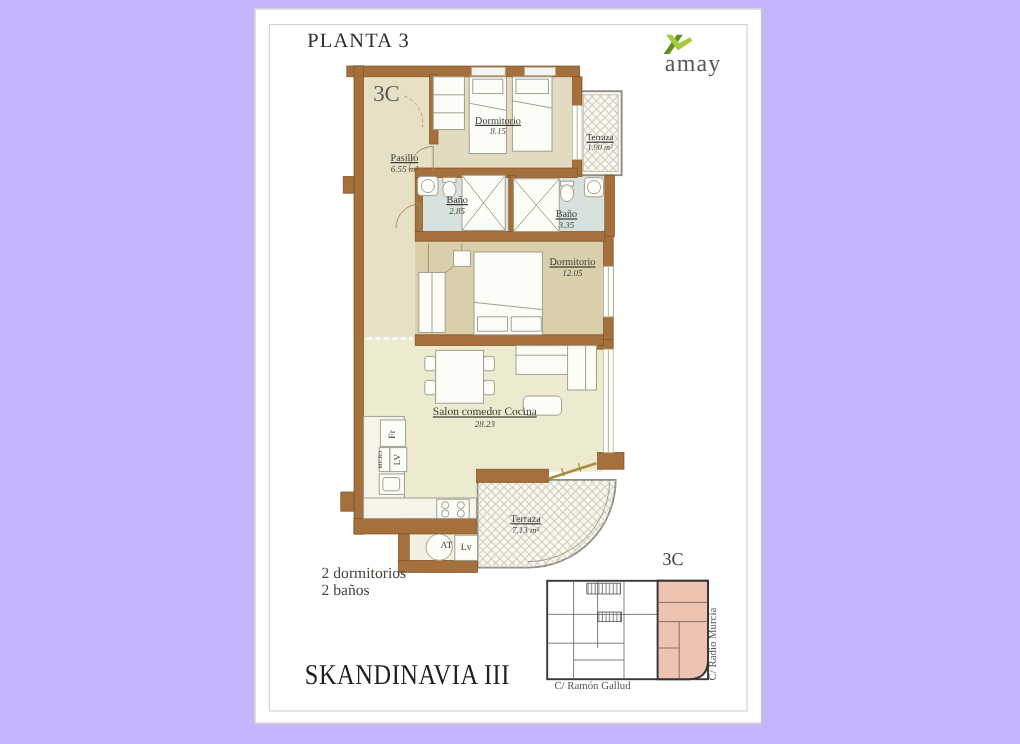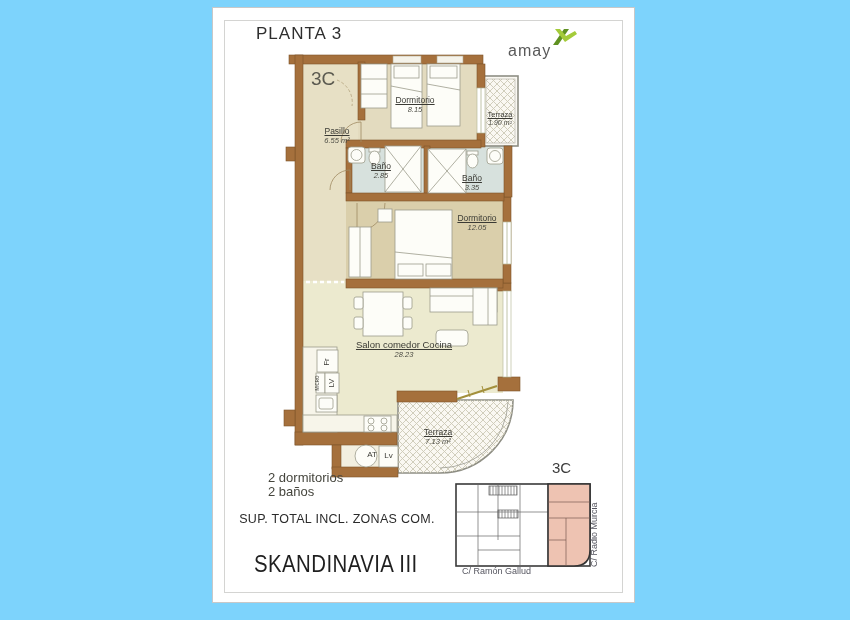--- a/index.html
+++ b/index.html
@@ -1,24 +1,24 @@
 <!DOCTYPE html>
 <html><head>
 <meta charset="utf-8">
 <style>
   html,body{margin:0;padding:0;background:#ffffff;}
-  .screen{position:relative;width:850px;height:620px;background:#7dd3fc;overflow:hidden;
-          font-family:Liberation Sans, sans-serif;color:#333;}
+  .screen{position:relative;width:850px;height:620px;background:#c4b5fd;overflow:hidden;
+          font-family:Liberation Serif, serif;color:#333;}
   .page{position:absolute;left:212px;top:7px;width:421px;height:594px;background:#ffffff;
         border:1px solid #c8c8c8;}
   .inner-frame{position:absolute;left:224px;top:20px;width:397px;height:571px;background:#fff;
         border:1px solid #d4d4d2;}
   .abs{position:absolute;}
   .planta-title{left:256px;top:24px;font-size:17px;letter-spacing:1px;color:#2e2e2e;}
-  .logo-text{left:508px;top:42px;font-size:16px;color:#595959;letter-spacing:1px;}
+  .logo-text{left:554px;top:42px;font-size:20px;color:#595959;letter-spacing:1px;}
   .lbl{position:absolute;transform:translateX(-50%);text-align:center;color:#3a3a34;white-space:nowrap;}
   .room-name{text-decoration:underline;font-size:8.5px;}
   .room-area{font-style:italic;font-size:7.5px;color:#4a4a42;}
   .sm .room-name{font-size:7.5px;}
   .sm .room-area{font-size:7px;}
   .lg .room-name{font-size:9.5px;}
   .unit-label{left:311px;top:68px;font-size:19px;color:#5b5a50;}
   .rot{position:absolute;display:flex;align-items:center;justify-content:center;
        transform:rotate(-90deg);color:#3a3a34;}
   .fr-lbl{left:314px;top:353px;width:24px;height:18px;font-size:8px;}
@@ -231,21 +231,20 @@
     </div>
 
   <div class="rot fr-lbl">Fr</div>
   <div class="rot micro-lbl">MICRO</div>
   <div class="rot lv-lbl">LV</div>
   <div class="abs at-lbl">AT</div>
   <div class="abs lvv-lbl">Lv</div>
 
   <div class="abs features" style="top:470px;">2 dormitorios</div>
   <div class="abs features" style="top:484px;">2 baños</div>
-  <div class="abs sup-line sup1">SUP. TOTAL INCL. ZONAS COM.</div>
   <div class="abs project-name">SKANDINAVIA III</div>
 
   <svg class="abs" style="left:450px;top:458px;" width="160" height="132" viewBox="450 458 160 132">
     <defs>
       <pattern id="vhatch" width="3" height="6" patternUnits="userSpaceOnUse">
         <line x1="1" y1="0" x2="1" y2="6" stroke="#777" stroke-width="0.8"></line>
       </pattern>
     </defs>
     <rect x="456" y="484" width="134" height="82" fill="#ffffff" stroke="#3a3a3a" stroke-width="1.6"></rect>
     <g stroke="#666" stroke-width="0.7">

